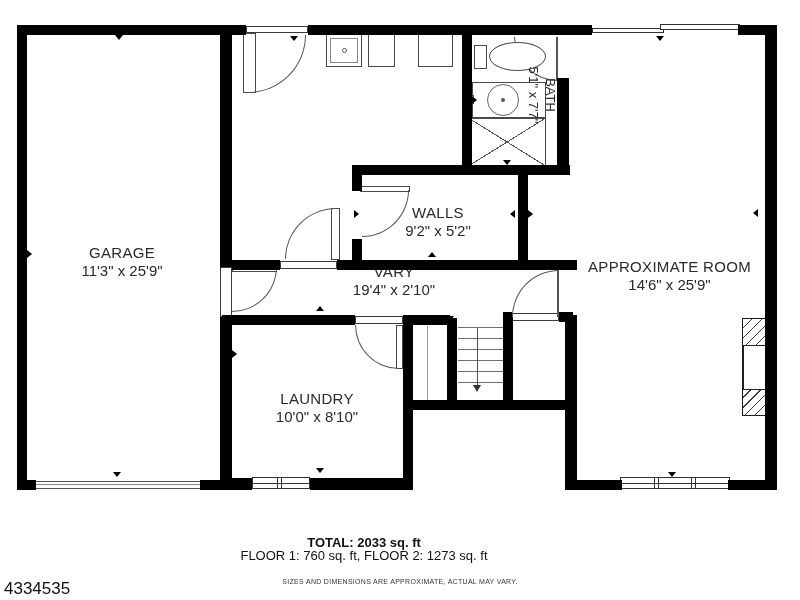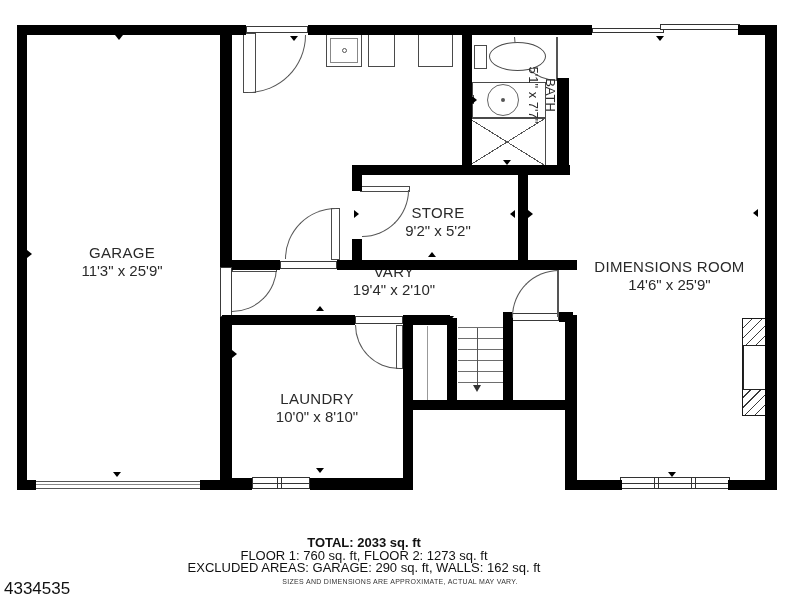--- a/index.html
+++ b/index.html
@@ -119,33 +119,33 @@
 
     <div class="lbl" style="left:42px;top:244px;width:160px;">
       <div class="nm">GARAGE</div>
       <div>11'3" x 25'9"</div>
     </div>
     <div class="bath-label">
       <div class="nm">BATH</div>
       <div>5'1" x 7'7"</div>
     </div>
     <div class="lbl" style="left:378px;top:204px;width:120px;">
-      <div class="nm">STORE</div>
+      <div class="nm">WALLS</div>
       <div>9'2" x 5'2"</div>
     </div>
     <div class="lbl" style="left:314px;top:263px;width:160px;">
       <div class="nm">VARY</div>
       <div>19'4" x 2'10"</div>
     </div>
     <div class="lbl" style="left:237px;top:390px;width:160px;">
       <div class="nm">LAUNDRY</div>
       <div>10'0" x 8'10"</div>
     </div>
     <div class="lbl" style="left:587px;top:258px;width:165px;">
-      <div class="nm">DIMENSIONS ROOM</div>
+      <div class="nm">APPROXIMATE ROOM</div>
       <div>14'6" x 25'9"</div>
     </div>
   <div class="wall" style="left: 17px; top: 25px; width: 229px; height: 10px;"></div>
       <div class="wall" style="left: 308px; top: 25px; width: 284px; height: 10px;"></div>
       <div class="wall" style="left: 738px; top: 25px; width: 39px; height: 10px;"></div>
       <div class="wall" style="left: 17px; top: 25px; width: 10px; height: 465px;"></div>
       <div class="wall" style="left: 17px; top: 480px; width: 19px; height: 10px;"></div>
       <div class="wall" style="left: 200px; top: 480px; width: 32px; height: 10px;"></div>
       <div class="wall" style="left: 220px; top: 25px; width: 12px; height: 242px;"></div>
       <div class="wall" style="left: 220px; top: 317px; width: 12px; height: 173px;"></div>
@@ -186,16 +186,15 @@
       <div class="tick tick-right" style="left: 232px; top: 350px;"></div>
       <div class="tick tick-right" style="left: 354px; top: 210px;"></div>
       <div class="tick tick-right" style="left: 472px; top: 96px;"></div>
       <div class="tick tick-right" style="left: 528px; top: 210px;"></div>
       <div class="tick tick-left" style="left: 753px; top: 209px;"></div>
       <div class="tick tick-left" style="left: 510px; top: 210px;"></div>
     </div>
 
   <div class="footer-line" style="top:535px;font-weight:bold;">TOTAL: 2033 sq. ft</div>
   <div class="footer-line" style="top:548px;">FLOOR 1: 760 sq. ft, FLOOR 2: 1273 sq. ft</div>
-  <div class="footer-line" style="top:560px;">EXCLUDED AREAS: GARAGE: 290 sq. ft, WALLS: 162 sq. ft</div>
   <div class="footer-small" style="top:578px;">SIZES AND DIMENSIONS ARE APPROXIMATE, ACTUAL MAY VARY.</div>
   <div class="listing-id">4334535</div>
 </div>
 
 </body></html>

